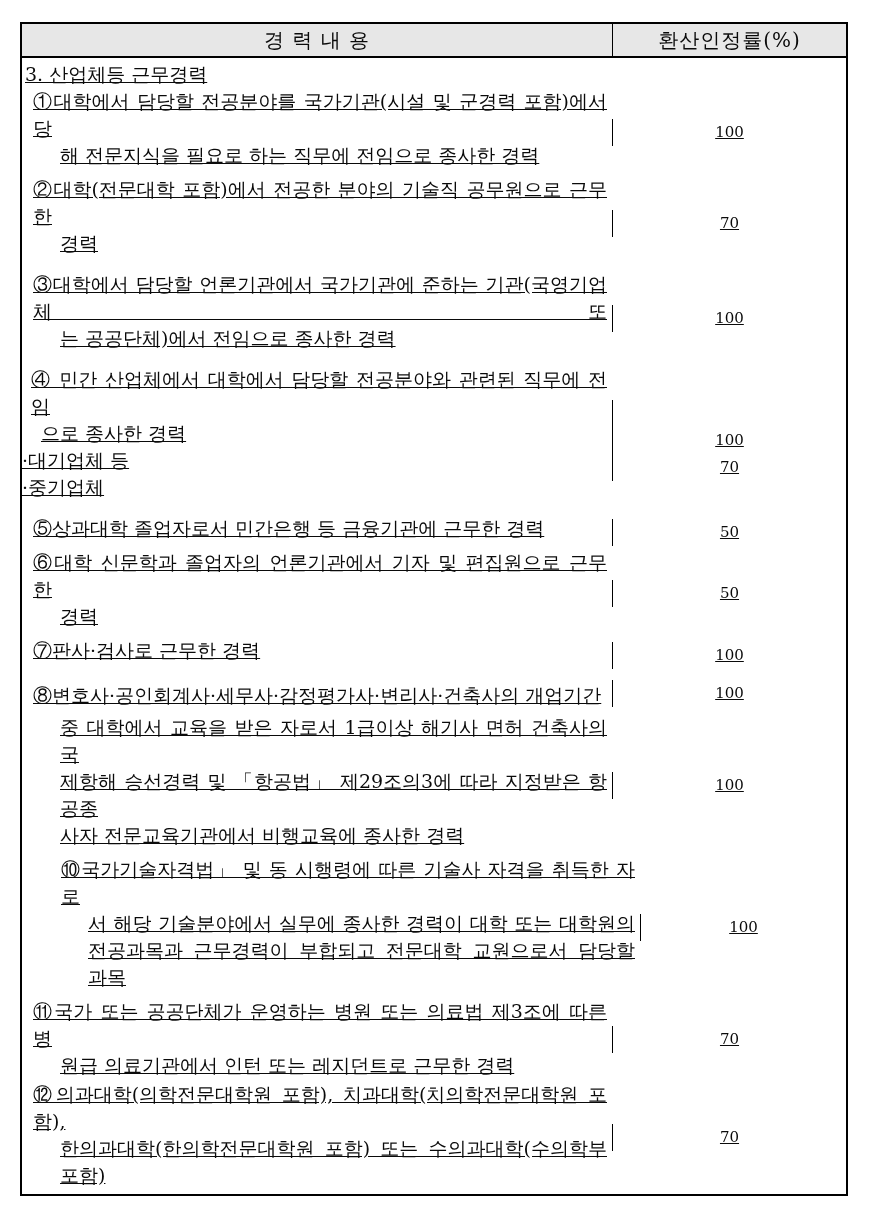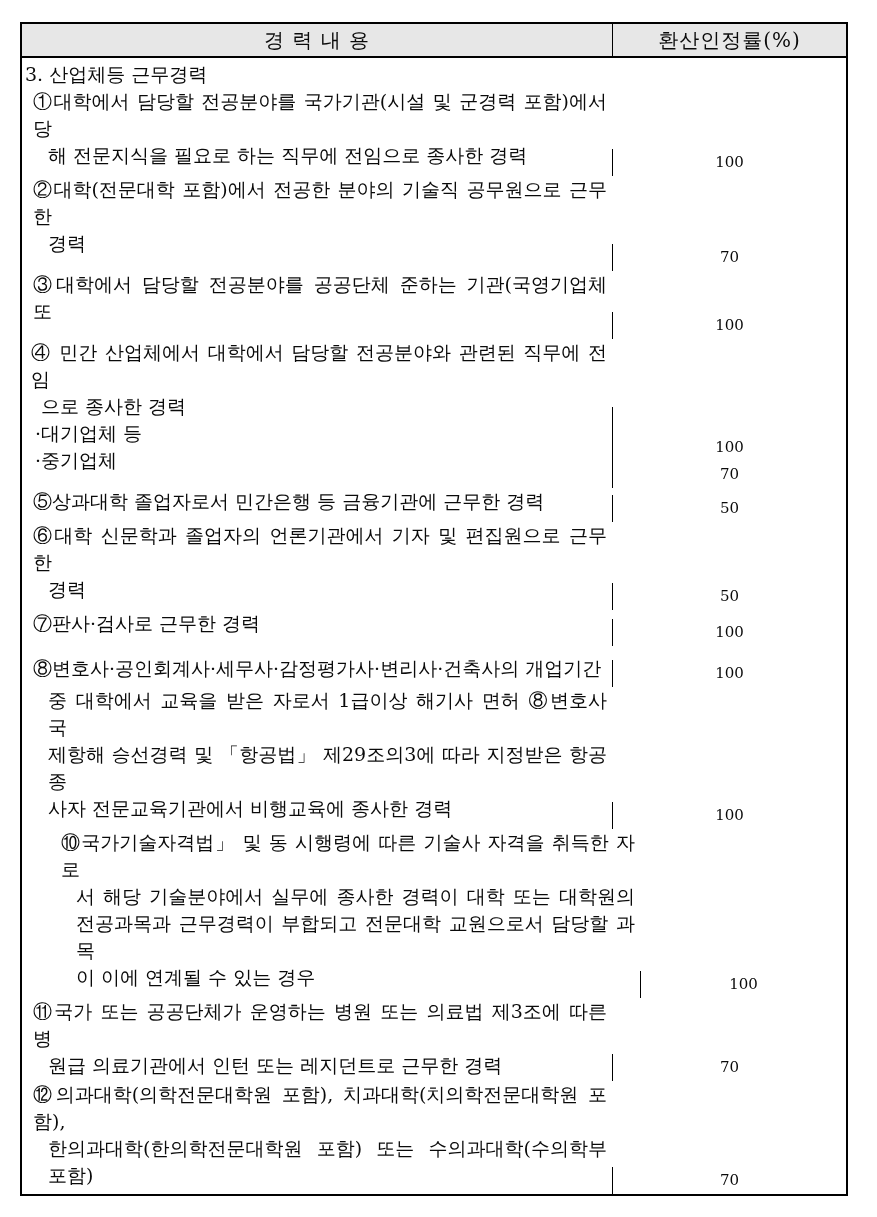--- a/index.html
+++ b/index.html
@@ -10,33 +10,33 @@
     color:#0a0a0a;
   }
   .tbl{width:828px;box-sizing:border-box;border:2px solid #000;background:#fff;}
   
   .hdr{display:flex;background:#e7e7e7;border-bottom:2px solid #000;}
   .hdr .hc{box-sizing:border-box;display:flex;align-items:center;justify-content:center;
            height:32px;font-size:20px;letter-spacing:1px;}
   .hc-career{width:590px;}
   .hc-rate{flex:1;border-left:1px solid #000;font-size:19px;letter-spacing:0;}
   
-  .row{display:flex;align-items:flex-end;}
+  .row{display:flex;align-items:center;text-decoration:underline;}
   .content{width:590px;box-sizing:border-box;padding-right:5px;}
   .ratec{flex:1;border-left:1px solid #000;text-align:center;box-sizing:border-box;}
   .ln{font-size:19px;line-height:27px;}
   .rv{font-size:15px;line-height:27px;}
   .h0{padding-left:3px;}
   .first{padding-left:11px;}
-  .cont{padding-left:26px;}
+  .cont{padding-left:38px;}
   .fill{text-align:justify;text-align-last:justify;}
   
   .l40{padding-left:9px;}
   .l41{padding-left:19px;}
-  .l42{padding-left:13px;}
+  .l42{}
   .off1{padding-top:27px;}
   
   .heading>.content{padding-top:3px;}
   .r0>.content{padding-bottom:7px;}
   .r1>.content{padding-bottom:14px;}
   .r2>.content{padding-bottom:14px;}
   .r3>.content{padding-bottom:14px;}
   .r4>.content{padding-bottom:7px;}
   .r5>.content{padding-bottom:7px;}
   .r6>.content{padding-bottom:9px;}
@@ -79,21 +79,22 @@
         <div class="ln first fill">②대학(전문대학 포함)에서 전공한 분야의 기술직 공무원으로 근무한</div>
         <div class="ln cont">경력</div>
       </div>
       <div class="ratec">
         <div class="rv">70</div>
       </div>
     </div>
 
     <div class="row r2">
       <div class="content">
-        <div class="ln first fill">③대학에서 담당할 전공분야를 공공단체 준하는 기관(국영기업체 또</div>
+        <div class="ln first fill">③대학에서 담당할 언론기관에서 국가기관에 준하는 기관(국영기업체 또</div>
+        <div class="ln cont">는 공공단체)에서 전임으로 종사한 경력</div>
       </div>
       <div class="ratec">
         <div class="rv">100</div>
       </div>
     </div>
 
     <div class="row r3">
       <div class="content">
         <div class="ln l40 fill">④ 민간 산업체에서 대학에서 담당할 전공분야와 관련된 직무에 전임</div>
         <div class="ln l41">으로 종사한 경력</div>
@@ -138,35 +139,34 @@
       <div class="content">
         <div class="ln first">⑧변호사·공인회계사·세무사·감정평가사·변리사·건축사의 개업기간</div>
       </div>
       <div class="ratec">
         <div class="rv">100</div>
       </div>
     </div>
 
     <div class="row r8">
       <div class="content">
-        <div class="ln cont fill">중 대학에서 교육을 받은 자로서 1급이상 해기사 면허 ⑧변호사 국</div>
+        <div class="ln cont fill">중 대학에서 교육을 받은 자로서 1급이상 해기사 면허 건축사의 국</div>
         <div class="ln cont fill">제항해 승선경력 및 「항공법」 제29조의3에 따라 지정받은 항공종</div>
         <div class="ln cont">사자 전문교육기관에서 비행교육에 종사한 경력</div>
       </div>
       <div class="ratec">
         <div class="rv">100</div>
       </div>
     </div>
 
     <div class="row r9">
       <div class="content">
         <div class="ln first fill">⑩국가기술자격법」 및 동 시행령에 따른 기술사 자격을 취득한 자로</div>
         <div class="ln cont fill">서 해당 기술분야에서 실무에 종사한 경력이 대학 또는 대학원의</div>
         <div class="ln cont fill">전공과목과 근무경력이 부합되고 전문대학 교원으로서 담당할 과목</div>
-        <div class="ln cont">이 이에 연계될 수 있는 경우</div>
       </div>
       <div class="ratec">
         <div class="rv">100</div>
       </div>
     </div>
 
     <div class="row r10">
       <div class="content">
         <div class="ln first fill">⑪국가 또는 공공단체가 운영하는 병원 또는 의료법 제3조에 따른 병</div>
         <div class="ln cont">원급 의료기관에서 인턴 또는 레지던트로 근무한 경력</div>

